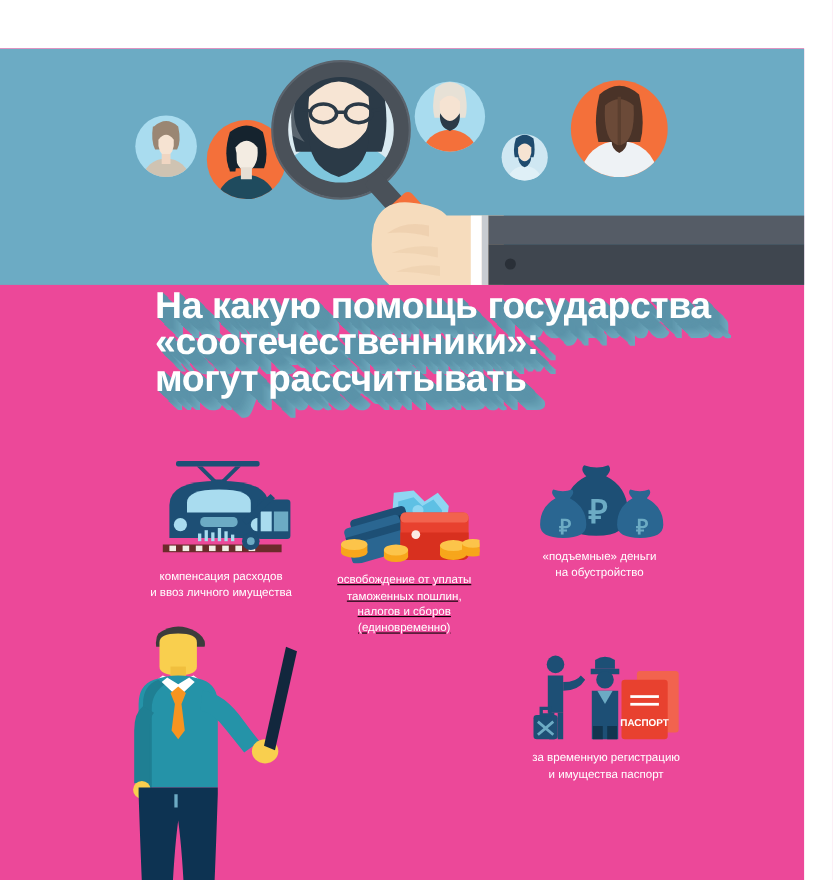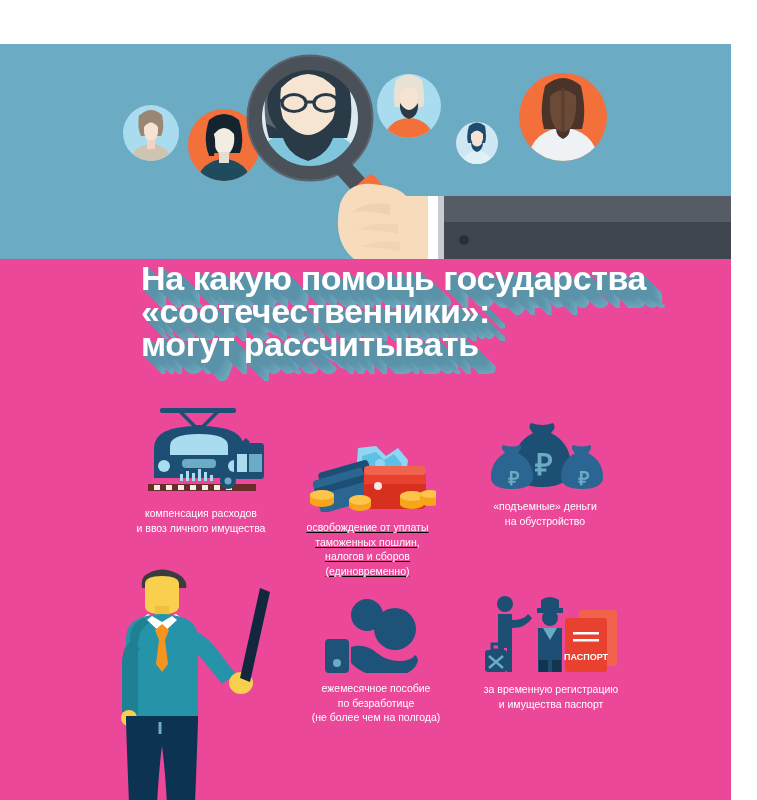--- a/index.html
+++ b/index.html
@@ -61,21 +61,21 @@
   .caption {
     margin-top: 8px;
     color: #ffffff;
     font-size: 10.5px;
     line-height: 14.5px;
     text-align: center;
     font-family: "Liberation Sans", sans-serif;
     white-space: nowrap;
   }
 
-  #cell-relocation { left: 111px; top: 358px; width: 180px; }
+  #cell-relocation { left: 111px; top: 369px; width: 180px; }
   #cell-customs    { left: 285px; top: 400px; width: 165px; text-decoration: underline; }
   #cell-settling   { left: 455px; top: 375px; width: 180px; }
   #cell-unemployment { left: 300px; top: 553px; width: 152px; }
   #cell-passport   { left: 451px; top: 548px; width: 200px; }
 
   
   #presenter {
     position: absolute;
     left: 112px;
     top: 522px;
@@ -347,38 +347,20 @@
         <text x="29" y="66" font-size="19" text-anchor="middle">₽</text>
         <text x="99" y="66" font-size="19" text-anchor="middle">₽</text>
       </g>
     </svg>
     <div class="caption">
       <div>«подъемные» деньги</div>
       <div>на обустройство</div>
     </div>
   </div>
 
-  <div class="cell" id="cell-unemployment">
-    <svg class="art" width="110" height="76" viewBox="0 0 110 76">
-      <g fill="#1d5379">
-        <circle cx="46" cy="18" r="16"></circle>
-        <circle cx="74" cy="32" r="21"></circle>
-
-        <path d="M30 50 q14 -4 26 6 q10 8 22 8 q12 0 16 -6 q6 4 0 12 q-8 10 -28 10 q-22 0 -36 -14z"></path>
-
-        <rect x="4" y="42" width="24" height="34" rx="4"></rect>
-      </g>
-      <circle cx="16" cy="66" r="4" fill="#6cabc4"></circle>
-    </svg>
-    <div class="caption">
-      <div>ежемесячное пособие</div>
-      <div>по безработице</div>
-      <div>(не более чем на полгода)</div>
-    </div>
-  </div>
 
   <div class="cell" id="cell-passport">
     <svg class="art" width="140" height="82" viewBox="0 0 140 82">
       <g fill="#1d4f75">
 
         <circle cx="24" cy="12" r="8"></circle>
         <path d="M17 22 h14 v34 h-14z"></path>
         <path d="M18 56 h5 v24 h-5z"></path>
         <path d="M26 56 h5 v24 h-5z"></path>
         <path d="M31 28 q12 0 16 -6 l4 4 q-6 10 -20 10z"></path>

